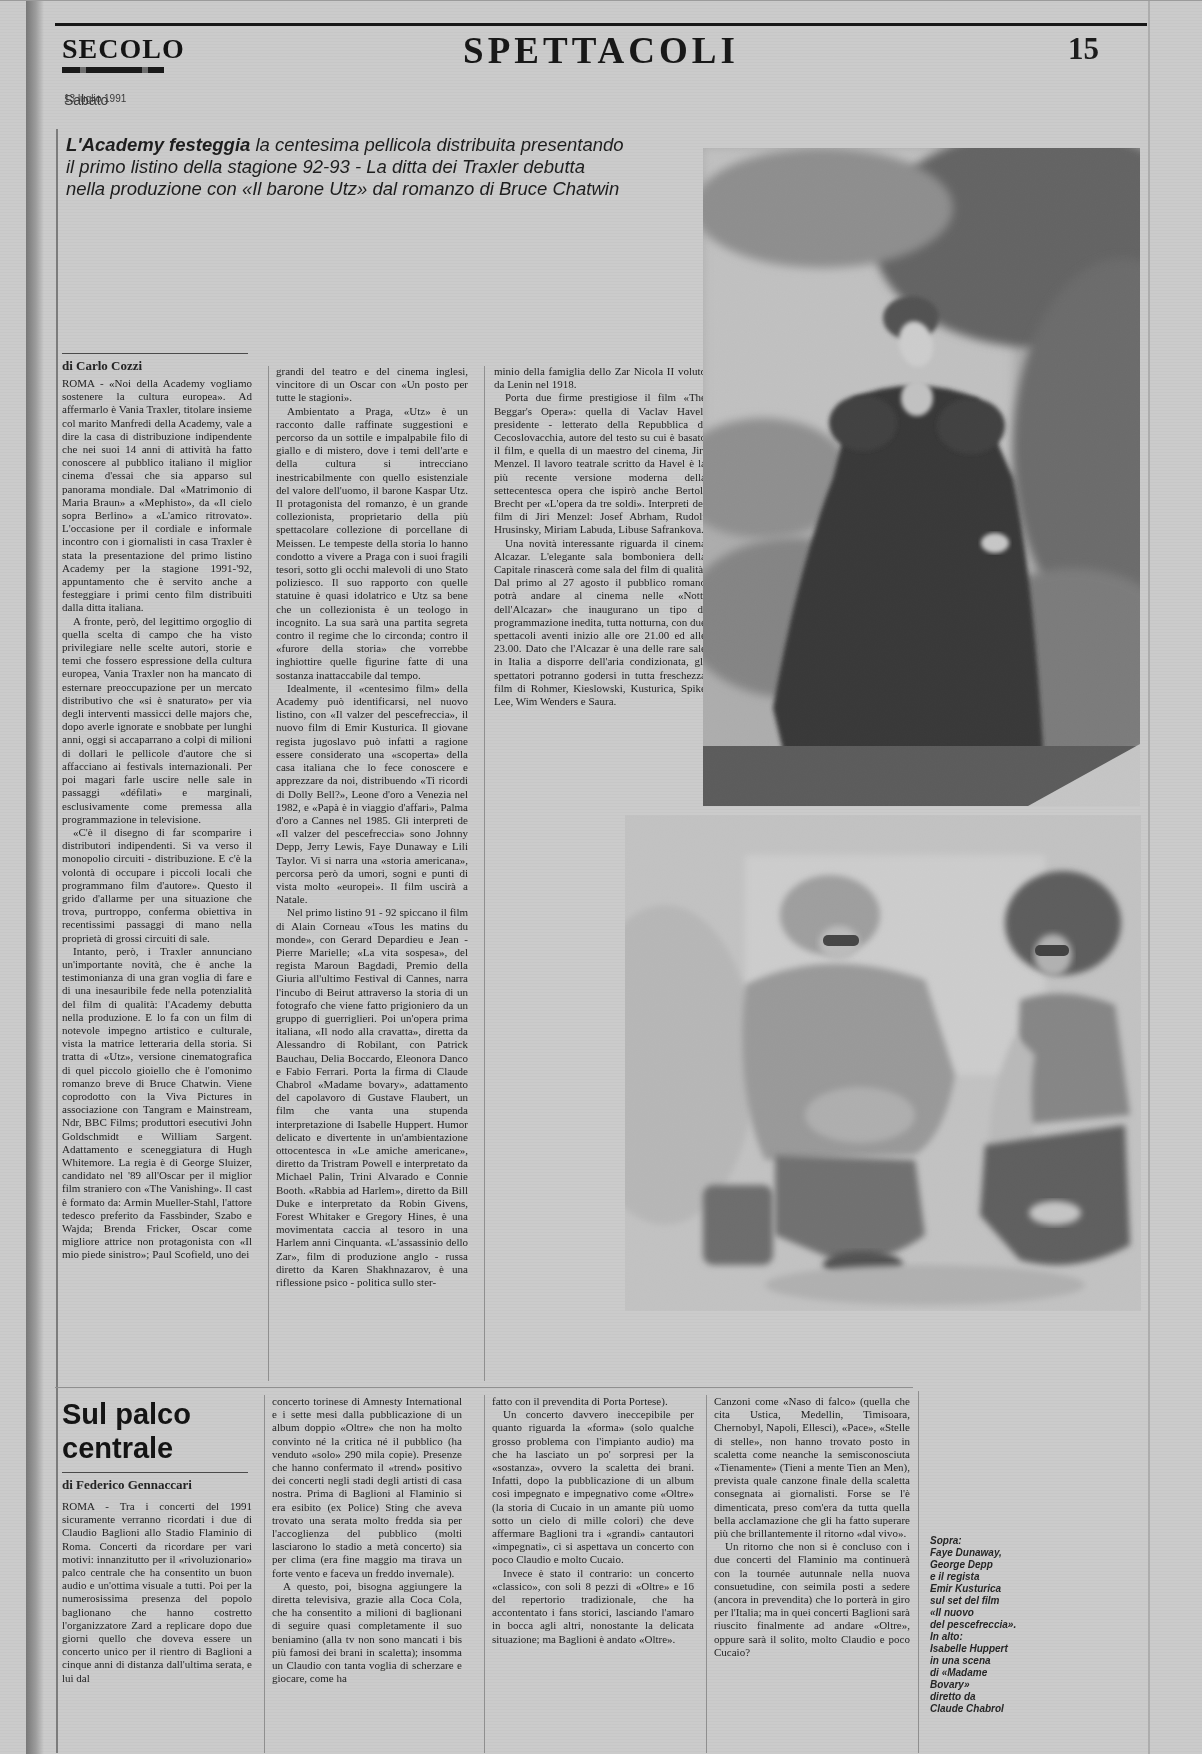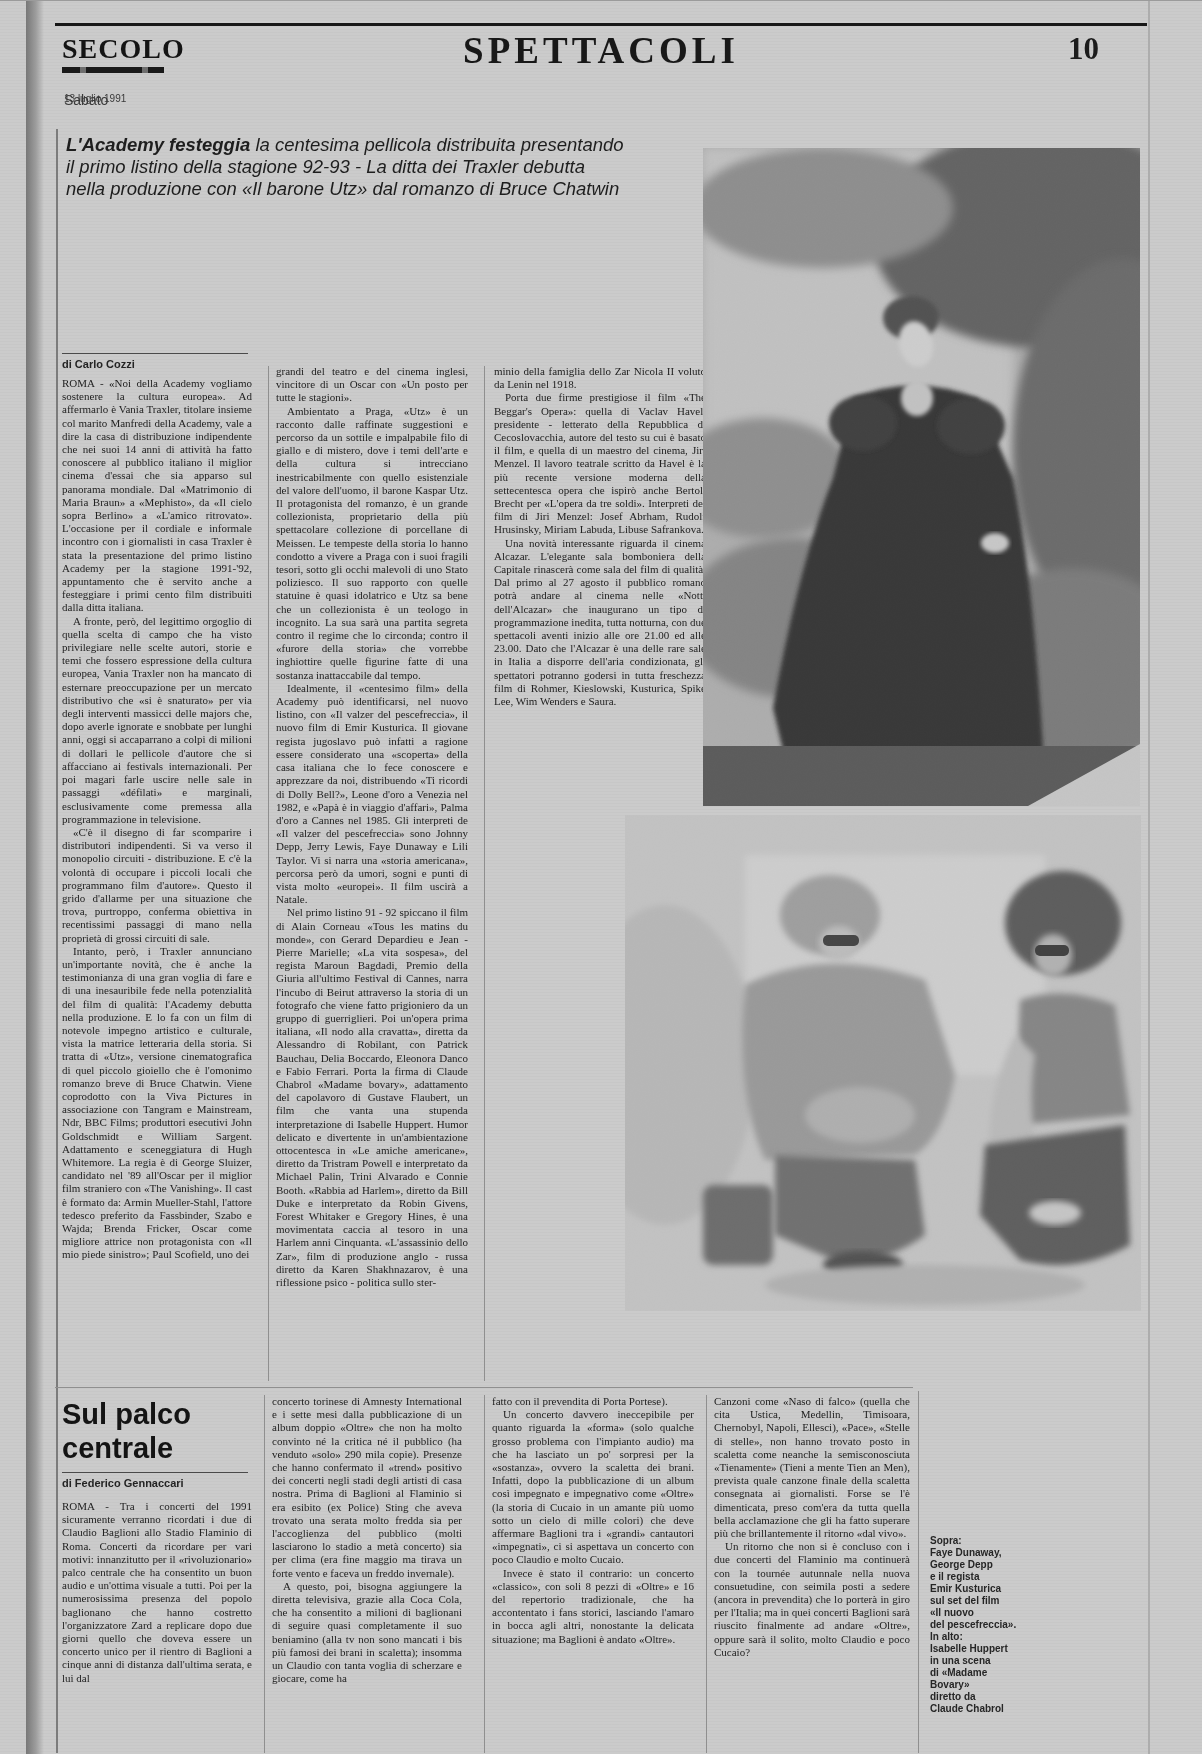--- a/index.html
+++ b/index.html
@@ -28,54 +28,54 @@
     font-family:"Liberation Serif",serif;font-weight:700;font-size:37px;letter-spacing:4px;color:#181818;}
   .page-number{left:1068px;top:30px;font-family:"Liberation Serif",serif;font-weight:700;font-size:31px;color:#1c1c1c;}
 
   
   .kicker{left:66px;top:133px;width:560px;font-family:"Liberation Sans",sans-serif;
     font-style:italic;font-size:18.5px;line-height:22px;color:#1e1e1e;font-weight:400;}
   .kicker b{font-weight:700;font-style:italic;text-align:right;}
   .headline{left:60px;top:198px;width:620px;font-family:"Liberation Sans",sans-serif;
     font-weight:700;font-size:53px;line-height:62px;letter-spacing:-1px;color:#101010;}
   .byline-rule{height:1px;background:#4a4a4a;}
-  .byline{font-family:Liberation Sans, sans-serif;font-weight:700;font-size:11px;color:#242424;}
+  .byline{font-family:Liberation Serif, serif;font-weight:700;font-size:13px;color:#242424;}
 
   
   .col{font-size:11px;line-height:13.2px;text-align:justify;overflow:hidden;
     -webkit-hyphens:auto;hyphens:auto;}
   .col p{margin:0;text-indent:11px;}
   .col p:first-child{text-indent:0;}
   .vrule{width:1px;background:#8f8f8f;}
   .hrule{height:1px;background:#8f8f8f;}
 
   
   .subhead{left:62px;top:1396px;font-family:"Liberation Sans",sans-serif;font-weight:700;
     font-size:29px;line-height:34px;color:#141414;}
   .caption{font-family:"Liberation Sans",sans-serif;font-weight:700;font-size:10px;
     line-height:12px;color:#262626;}
-  .caption p{margin:0;}
+  .caption p{margin:0;font-style:italic;}
   svg{display:block;}
 </style>
 </head>
 <body>
 
 <div id="page">
 
   <div class="abs scan-left"></div>
   <div class="abs scan-right"></div>
   <div class="abs rule-top"></div>
   <div class="abs article-left-rule"></div>
 
   <div class="abs masthead-name">SECOLO</div>
   <div class="abs masthead-bar"></div>
   <div class="abs date1">Sabato</div>
   <div class="abs date2">13 luglio 1991</div>
   <div class="abs section-title">SPETTACOLI</div>
-  <div class="abs page-number">10</div>
+  <div class="abs page-number">15</div>
 
   <div class="abs kicker"><b>L'Academy festeggia</b><span> la centesima pellicola distribuita presentando il primo listino della stagione 92-93 - La ditta dei Traxler debutta nella produzione con «Il barone Utz» dal romanzo di Bruce Chatwin</span></div>
 
   <div class="abs byline-rule" style="left:62px;top:352px;width:186px;"></div>
   <div class="abs byline" style="left:62px;top:357px;">di Carlo Cozzi</div>
 
   <div class="abs col" style="left:62px;top:376px;width:190px;height:1002px;">
       <p>ROMA - «Noi della Academy vogliamo sostenere la cultura europea». Ad affermarlo è Vania Traxler, titolare insieme col marito Manfredi della Academy, vale a dire la casa di distribuzione indipendente che nei suoi 14 anni di attività ha fatto conoscere al pubblico italiano il miglior cinema d'essai che sia apparso sul panorama mondiale. Dal «Matrimonio di Maria Braun» a «Mephisto», da «Il cielo sopra Berlino» a «L'amico ritrovato». L'occasione per il cordiale e informale incontro con i giornalisti in casa Traxler è stata la presentazione del primo listino Academy per la stagione 1991-'92, appuntamento che è servito anche a festeggiare i primi cento film distribuiti dalla ditta italiana.</p>
       <p>A fronte, però, del legittimo orgoglio di quella scelta di campo che ha visto privilegiare nelle scelte autori, storie e temi che fossero espressione della cultura europea, Vania Traxler non ha mancato di esternare preoccupazione per un mercato distributivo che «si è snaturato» per via degli interventi massicci delle majors che, dopo averle ignorate e snobbate per lunghi anni, oggi si accaparrano a colpi di milioni di dollari le pellicole d'autore che si affacciano ai festivals internazionali. Per poi magari farle uscire nelle sale in passaggi «défilati» e marginali, esclusivamente come premessa alla programmazione in televisione.</p>
       <p>«C'è il disegno di far scomparire i distributori indipendenti. Si va verso il monopolio circuiti - distribuzione. E c'è la volontà di occupare i piccoli locali che programmano film d'autore». Questo il grido d'allarme per una situazione che trova, purtroppo, conferma obiettiva in recentissimi passaggi di mano nella proprietà di grossi circuiti di sale.</p>

